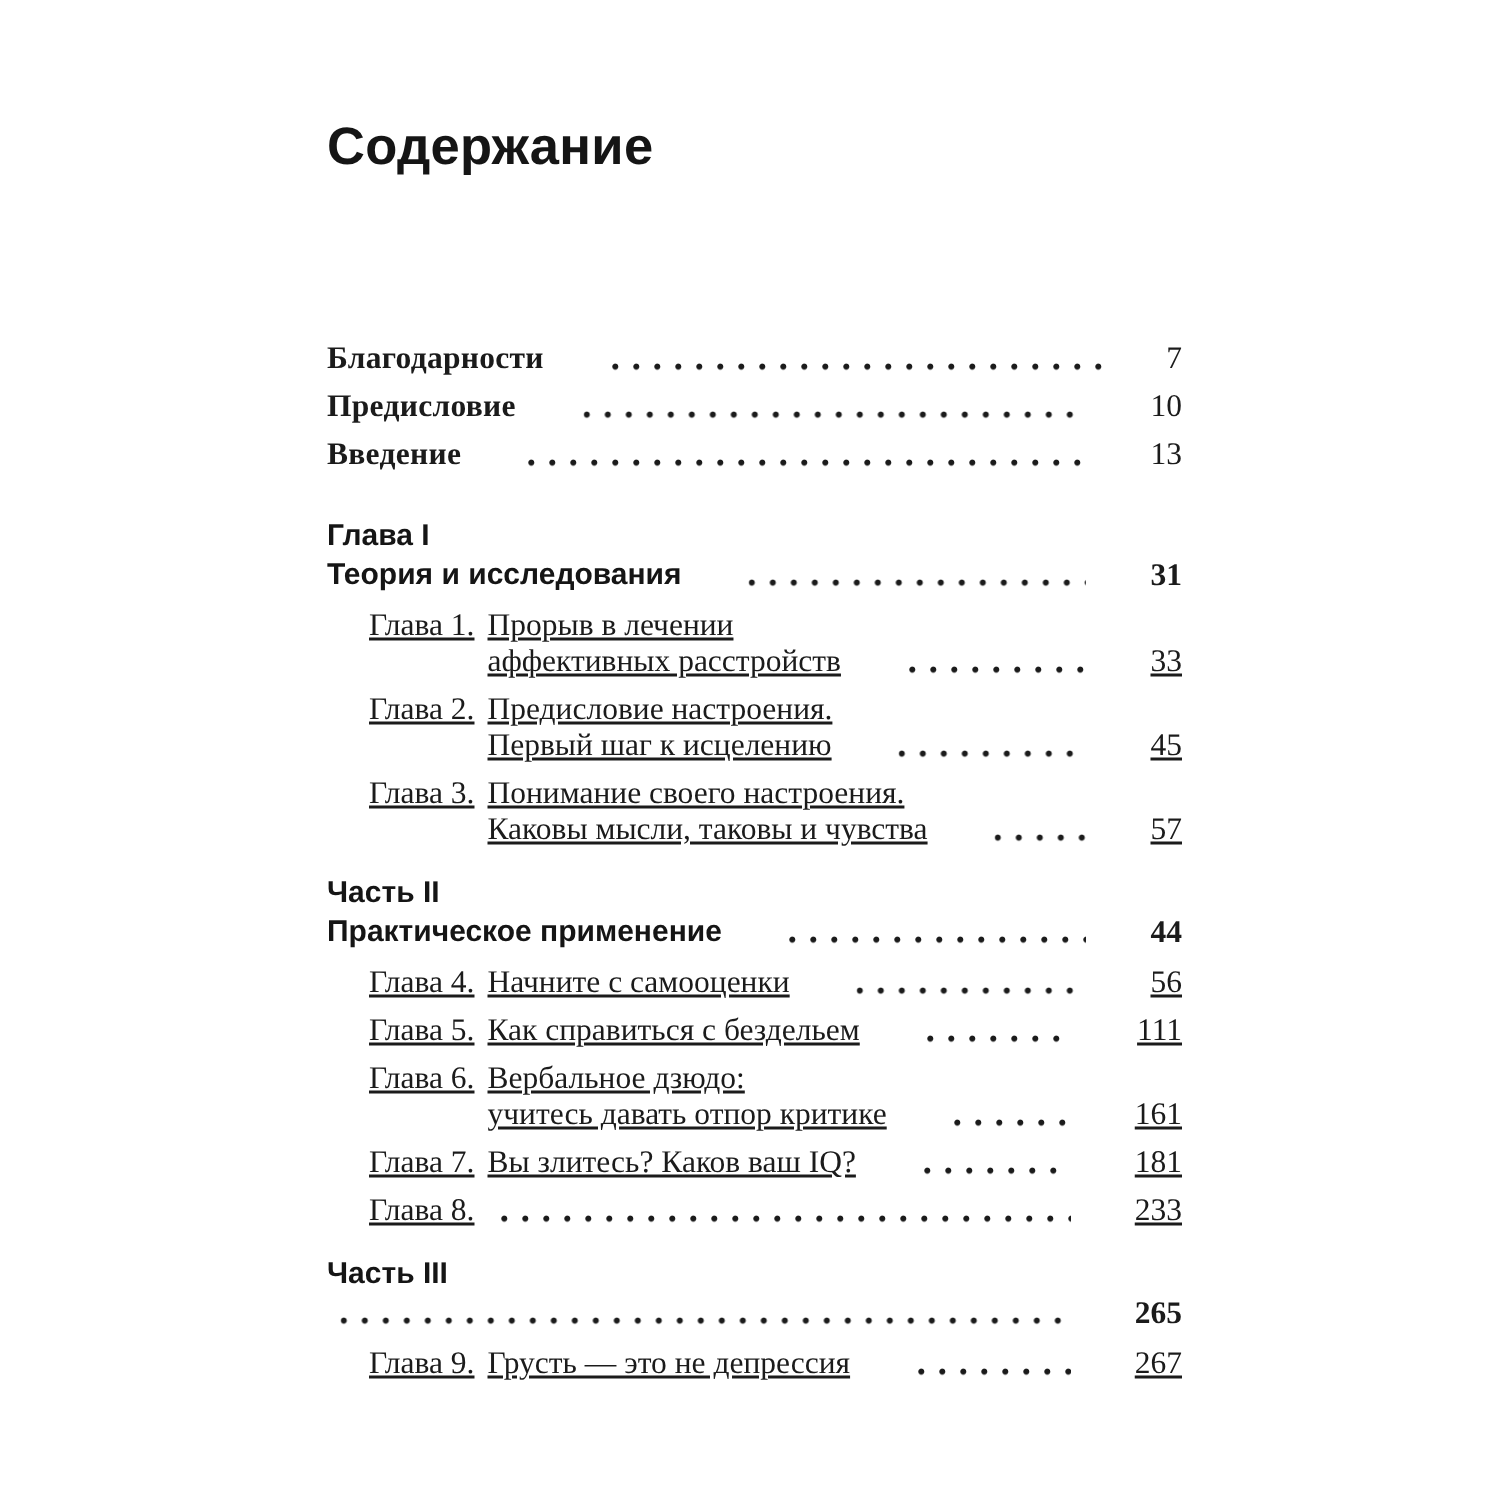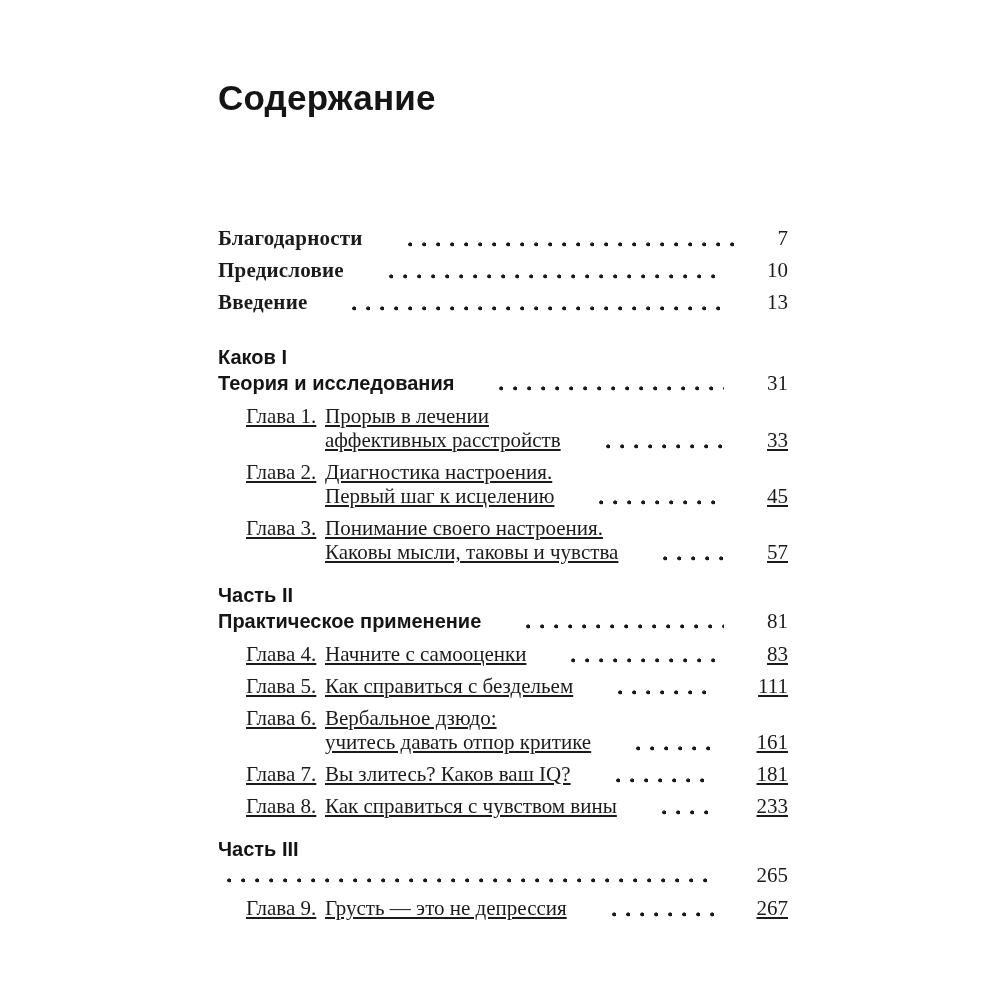--- a/index.html
+++ b/index.html
@@ -82,21 +82,21 @@
   
   .part { margin-top: 18px; }
   .part-label,
   .part-title-row {
     font-family: "Liberation Sans", "DejaVu Sans", sans-serif;
     font-weight: 700;
     font-size: 20px;
     line-height: 26px;
     color: #151515;
   }
-  .part-title-row .pagenum { font-weight: 400; }
+  .part-title-row .pagenum { font-weight: 700; }
   .part-title-row .leader { margin-bottom: 5px; }
 
   
   .chapter {
     display: flex;
     margin-top: 8px;
     padding-left: 28px;
     font-size: 21px;
     line-height: 24px;
     text-decoration: underline;
@@ -129,21 +129,21 @@
         <span class="pagenum">10</span>
       </div>
       <div class="row fm-row">
         <span class="fm-label">Введение</span>
         <span class="leader"></span>
         <span class="pagenum">13</span>
       </div>
     </div>
 
     <div class="part">
-      <div class="part-label">Каков I</div>
+      <div class="part-label">Глава I</div>
       <div class="row part-title-row">
         <span>Теория и исследования</span>
         <span class="leader"></span>
         <span class="pagenum">31</span>
       </div>
 
       <div class="chapter">
         <span class="ch-label">Глава 1.</span>
         <div class="ch-body">
           <div class="ch-line1">Прорыв в лечении</div>
@@ -151,21 +151,21 @@
             <span>аффективных расстройств</span>
             <span class="leader"></span>
             <span class="pagenum">33</span>
           </div>
         </div>
       </div>
 
       <div class="chapter">
         <span class="ch-label">Глава 2.</span>
         <div class="ch-body">
-          <div class="ch-line1">Диагностика настроения.</div>
+          <div class="ch-line1">Предисловие настроения.</div>
           <div class="row">
             <span>Первый шаг к исцелению</span>
             <span class="leader"></span>
             <span class="pagenum">45</span>
           </div>
         </div>
       </div>
 
       <div class="chapter">
         <span class="ch-label">Глава 3.</span>
@@ -178,30 +178,30 @@
           </div>
         </div>
       </div>
     </div>
 
     <div class="part">
       <div class="part-label">Часть II</div>
       <div class="row part-title-row">
         <span>Практическое применение</span>
         <span class="leader"></span>
-        <span class="pagenum">81</span>
+        <span class="pagenum">44</span>
       </div>
 
       <div class="chapter">
         <span class="ch-label">Глава 4.</span>
         <div class="ch-body">
           <div class="row">
             <span>Начните с самооценки</span>
             <span class="leader"></span>
-            <span class="pagenum">83</span>
+            <span class="pagenum">56</span>
           </div>
         </div>
       </div>
 
       <div class="chapter">
         <span class="ch-label">Глава 5.</span>
         <div class="ch-body">
           <div class="row">
             <span>Как справиться с бездельем</span>
             <span class="leader"></span>
@@ -230,21 +230,20 @@
             <span class="leader"></span>
             <span class="pagenum">181</span>
           </div>
         </div>
       </div>
 
       <div class="chapter">
         <span class="ch-label">Глава 8.</span>
         <div class="ch-body">
           <div class="row">
-            <span>Как справиться с чувством вины</span>
             <span class="leader"></span>
             <span class="pagenum">233</span>
           </div>
         </div>
       </div>
     </div>
 
     <div class="part">
       <div class="part-label">Часть III</div>
       <div class="row part-title-row">

